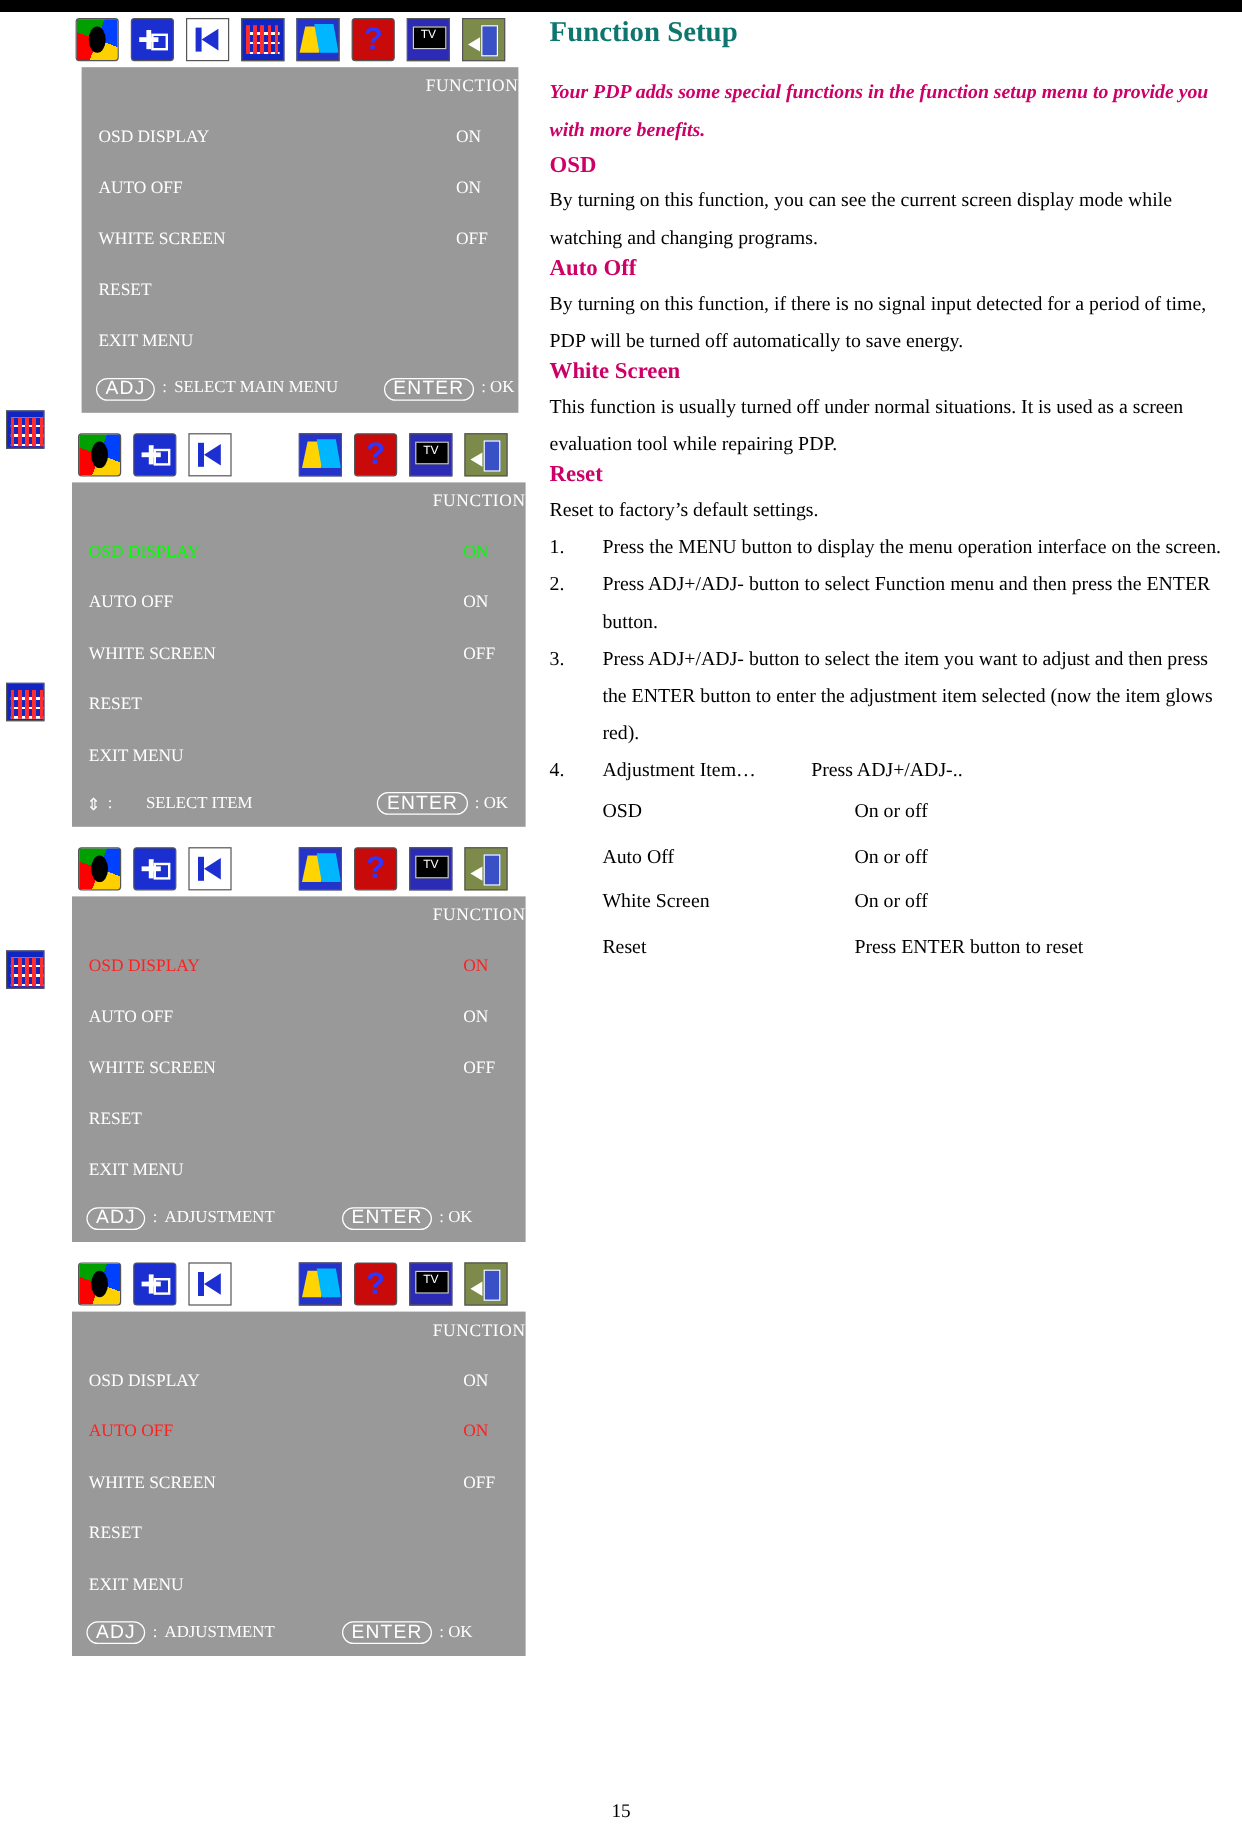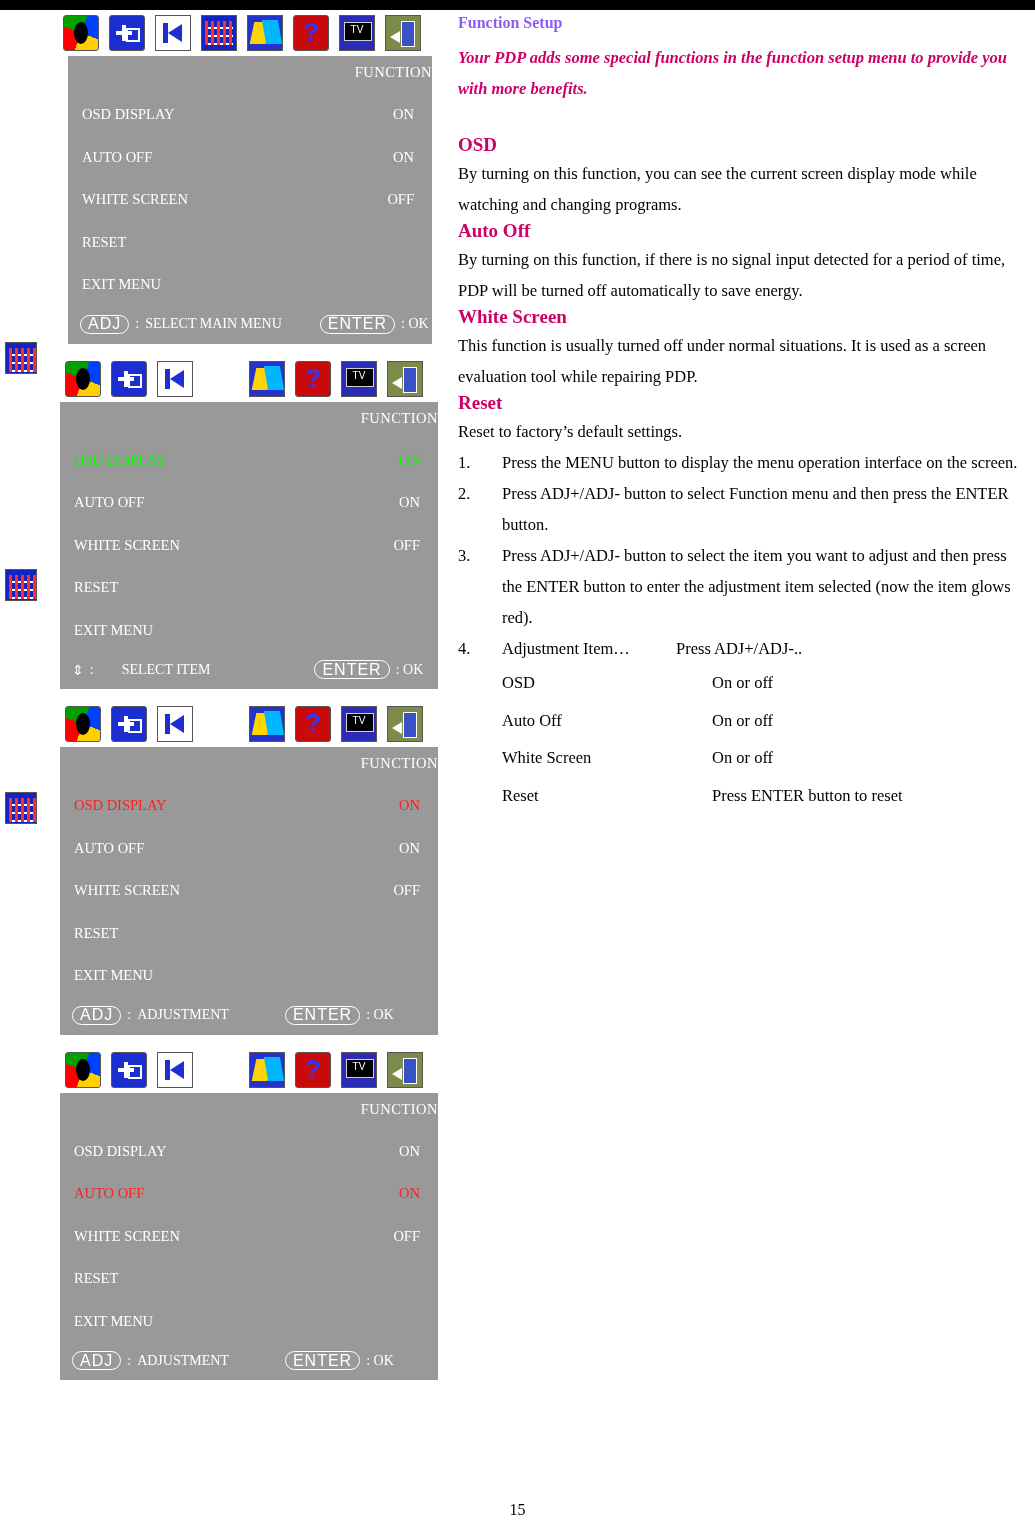--- a/index.html
+++ b/index.html
@@ -220,21 +220,21 @@
     letter-spacing: 0.5px;
     margin-bottom: 5px;
   }
   .osd-row {
     display: flex;
     justify-content: space-between;
     padding: 0 18px 0 14px;
     line-height: 18.5px;
     margin-top: 24px;
   }
-  .osd-row .val { min-width: 34px; text-align: right; }
+  .osd-row .val { min-width: 34px; text-align: left; }
   .osd-row.green { color: #00ff00; }
   .osd-row.red { color: #ff2020; }
   .osd-foot {
     display: flex;
     align-items: center;
     margin-top: 21px;
     padding-left: 12px;
     gap: 6px;
   }
   .osd-foot .gap { width: 26px; }
@@ -261,33 +261,33 @@
   .foot-label { font-size: 14px; }
 
   
   .right-col {
     position: absolute;
     left: 458px;
     top: 14px;
     width: 560px;
   }
   h1.title {
-    font-size: 16px;
-    color: #8b5cf6;
+    font-size: 24px;
+    color: #0f766e;
     font-weight: bold;
-    margin: 0 0 10px 0;
+    margin: 0 0 20px 0;
     font-family: "Liberation Serif", serif;
   }
   .lead {
     color: #cc0066;
     font-style: italic;
     font-weight: bold;
     font-size: 16.5px;
     line-height: 31px;
-    margin: 0 0 30px 0;
+    margin: 0 0 4px 0;
   }
   h2.sub {
     font-size: 19px;
     color: #cc0066;
     font-weight: bold;
     margin: 0 0 2px 0;
   }
   p.body {
     font-size: 16.5px;
     line-height: 31px;

